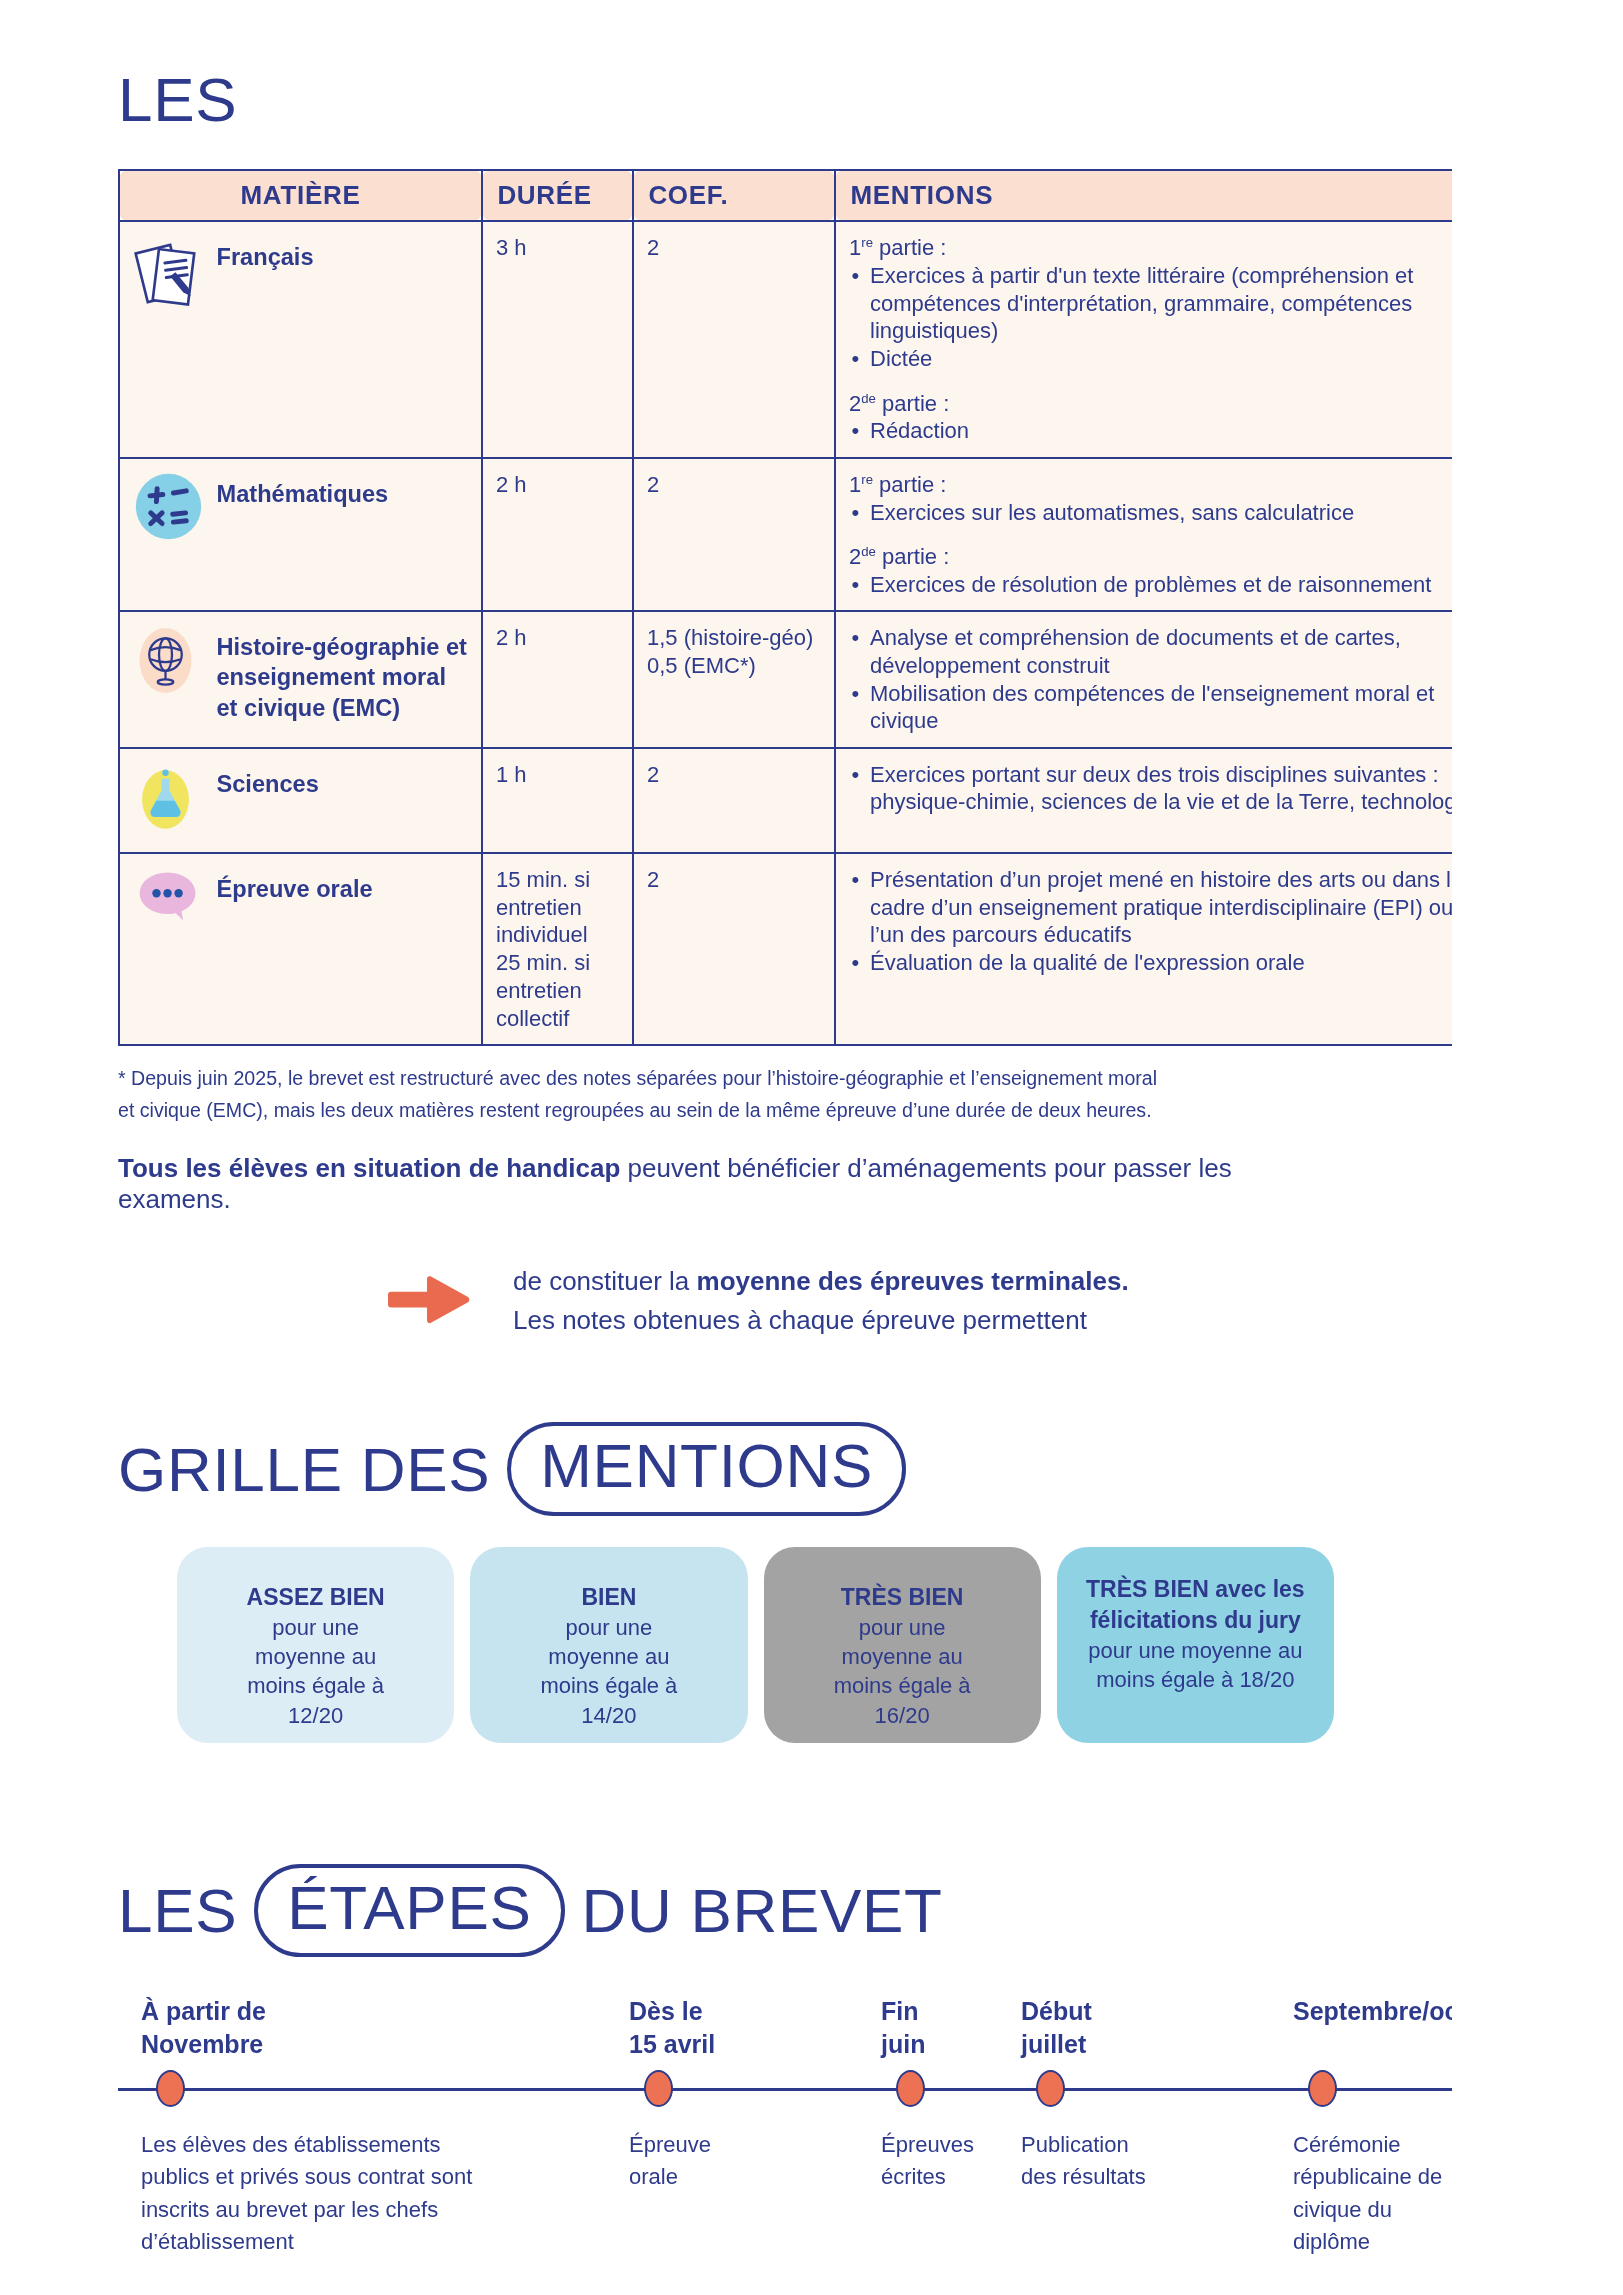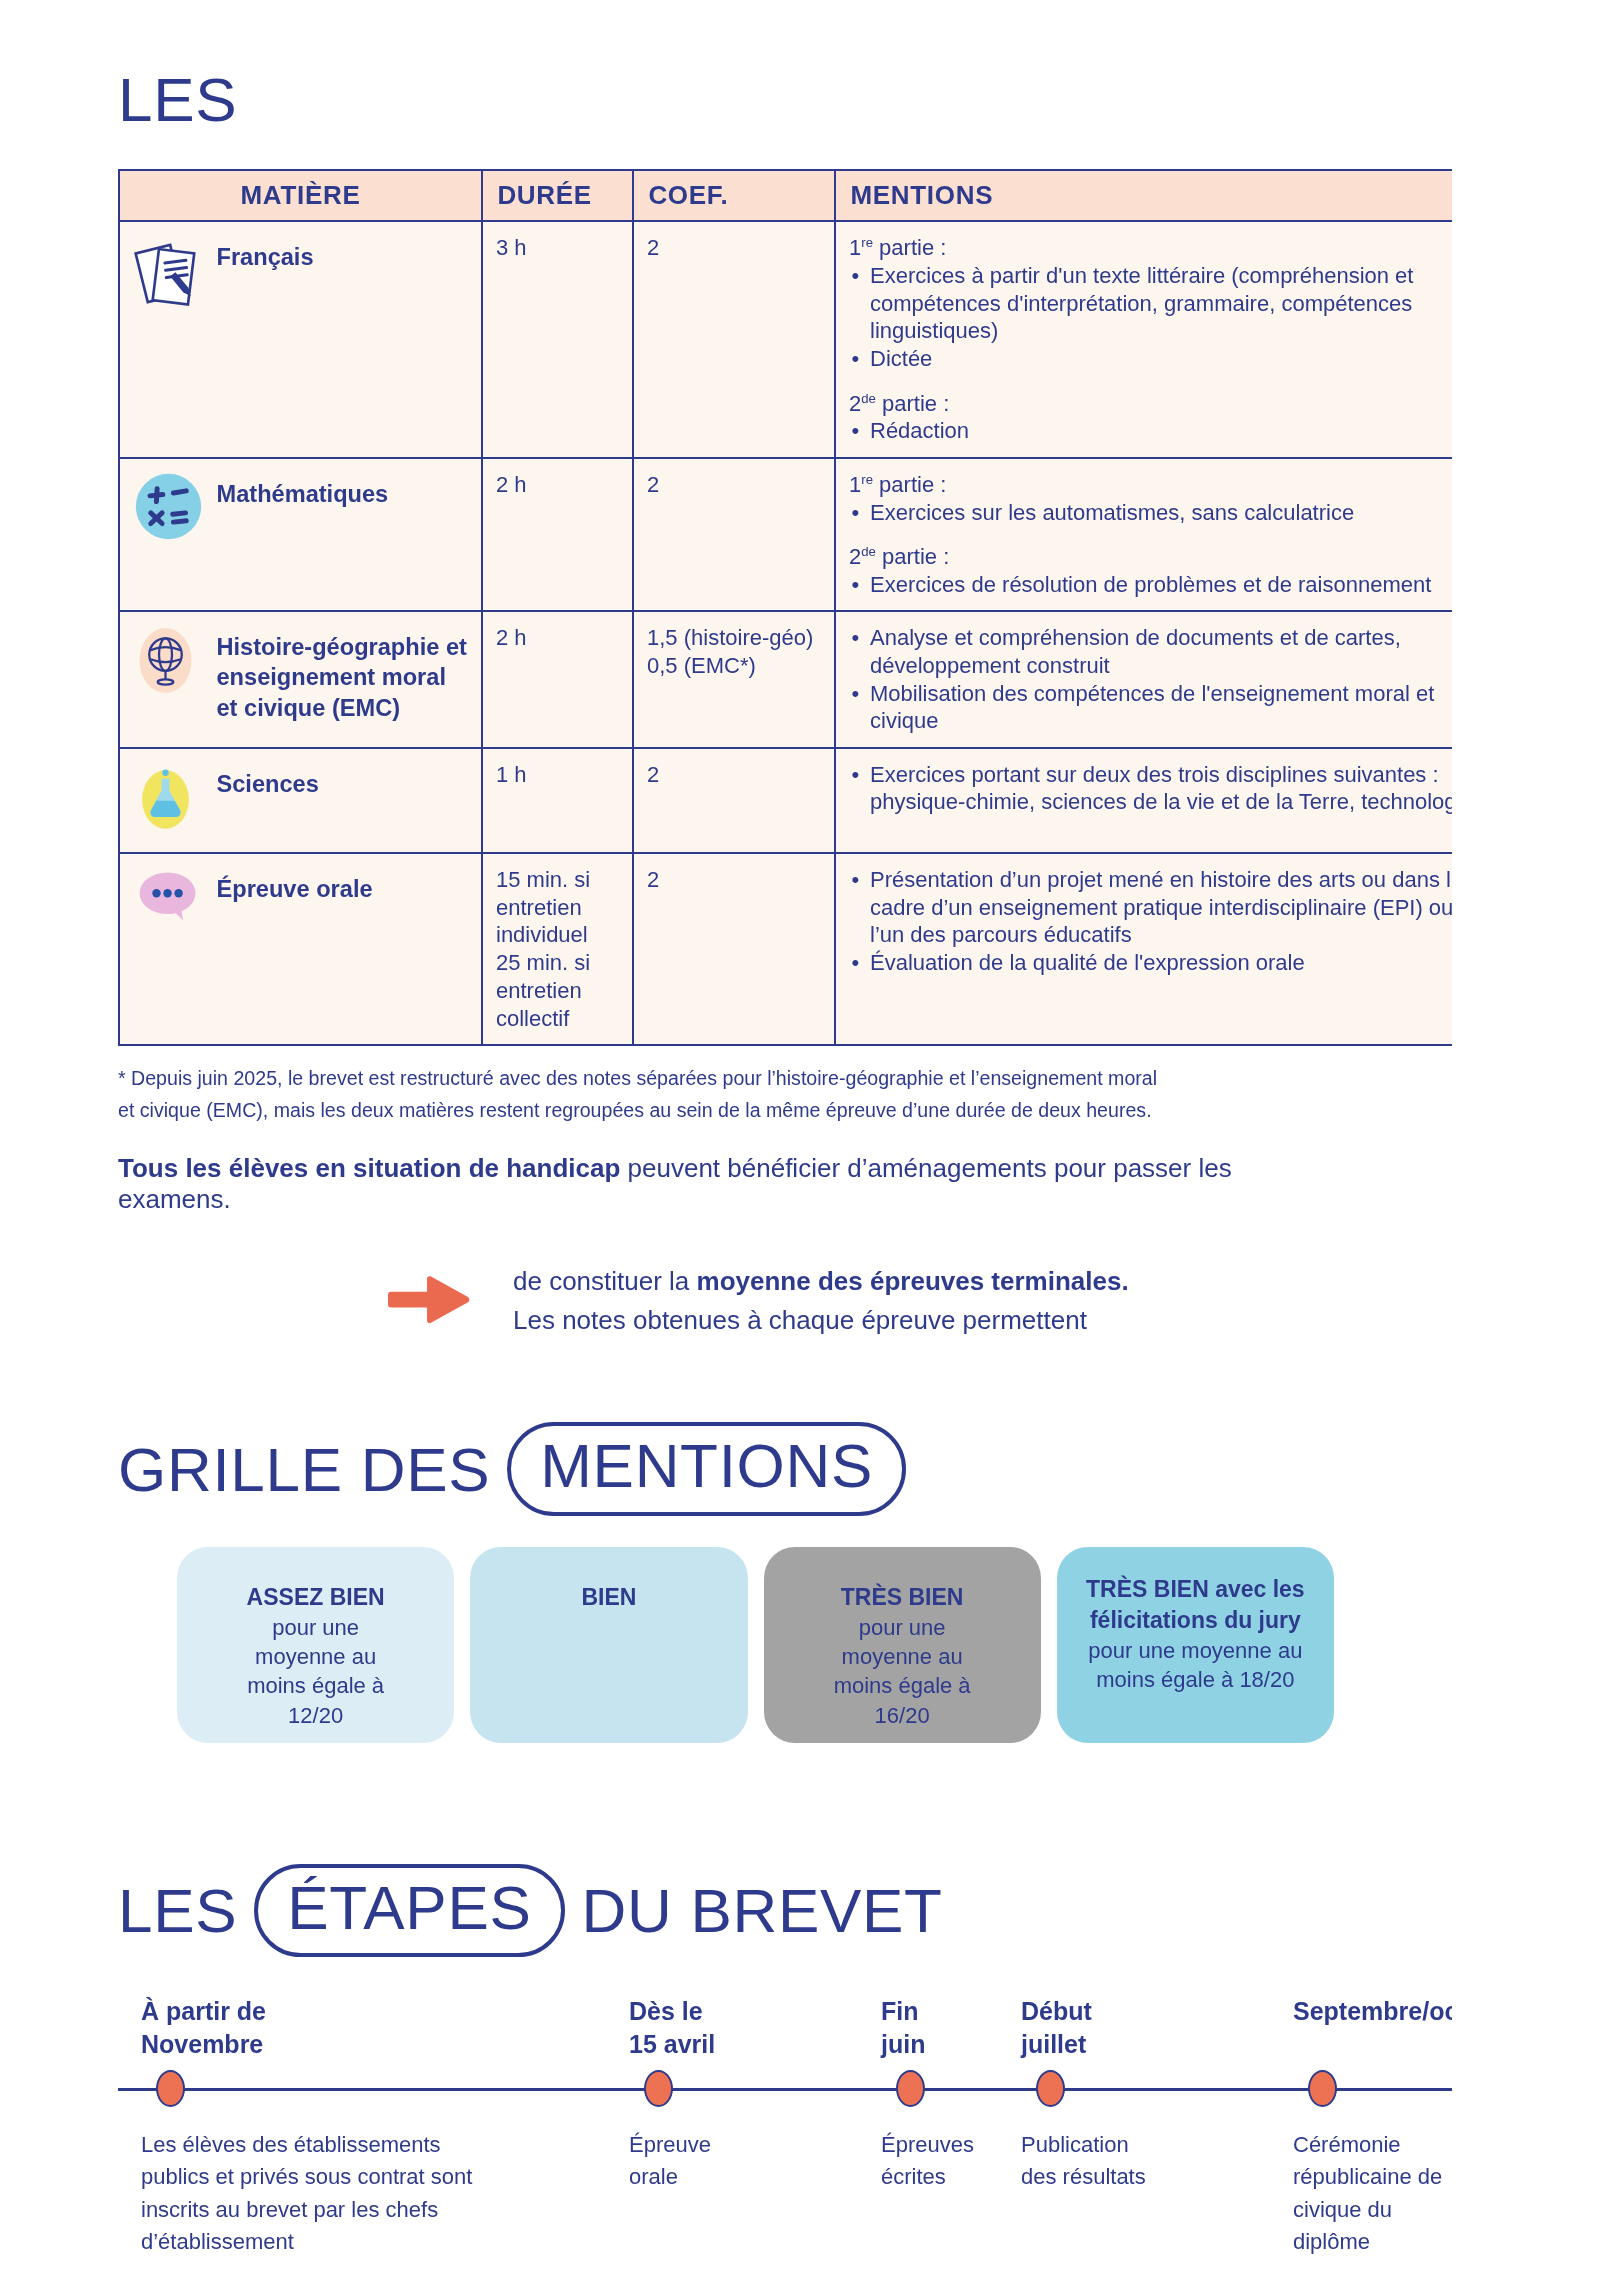--- a/index.html
+++ b/index.html
@@ -13,21 +13,21 @@
   .big-title .oval{display:inline-block;border:4.6px solid #2e3a8c;border-radius:79px;
                    padding:3.9px 29px 10.5px;}
   .t-epreuves{padding-top:64px;}
   .t-mentions{margin-top:82px;}
   .t-etapes{margin-top:121px;}
 
   
   table.exam{border-collapse:collapse;width:1388px;margin-top:34px;}
   table.exam th, table.exam td{border:2.6px solid #2e3a8c;}
   table.exam th{background:#fbe0d2;font-size:26px;font-weight:bold;letter-spacing:0.7px;
-                padding:9.2px 14.4px;text-align:left;}
+                padding:9.2px 14.4px;text-align:left;border-radius:9px;}
   table.exam th.c{text-align:center;}
   table.exam td{background:#fdf6ee;vertical-align:top;padding:11.8px 13px;
                 font-size:22px;line-height:1.26;}
   td.subject{padding-left:9.2px;}
   .subj-flex{display:flex;gap:10.5px;}
   .subj-icon{flex:0 0 73px;width:73px;}
   .subj-name{font-weight:bold;font-size:23.6px;line-height:1.28;padding-top:7.9px;}
   .dur div, .coef div{margin:0;}
   .cline{margin:0;}
   .part-gap{margin-top:17px;}
@@ -254,20 +254,21 @@
       <span class="oval">MENTIONS</span>
     </div>
 
     <div class="mention-row" id="mention-row">
         <div class="mention-box" style="background: rgb(220, 237, 245);">
           <div class="mention-label">ASSEZ BIEN</div>
           <div class="mention-body">pour une moyenne au moins égale à 12/20</div>
         </div>
         <div class="mention-box" style="background: rgb(198, 228, 239);">
           <div class="mention-label">BIEN</div>
+          <div class="mention-body">pour une moyenne au moins égale à 14/20</div>
         </div>
         <div class="mention-box" style="background: #a3a3a3;">
           <div class="mention-label">TRÈS BIEN</div>
           <div class="mention-body">pour une moyenne au moins égale à 16/20</div>
         </div>
         <div class="mention-box" style="background: rgb(143, 210, 227);">
           <div class="mention-label">TRÈS BIEN avec les félicitations du jury</div>
           <div class="mention-body">pour une moyenne au moins égale à 18/20</div>
         </div>
       </div>

